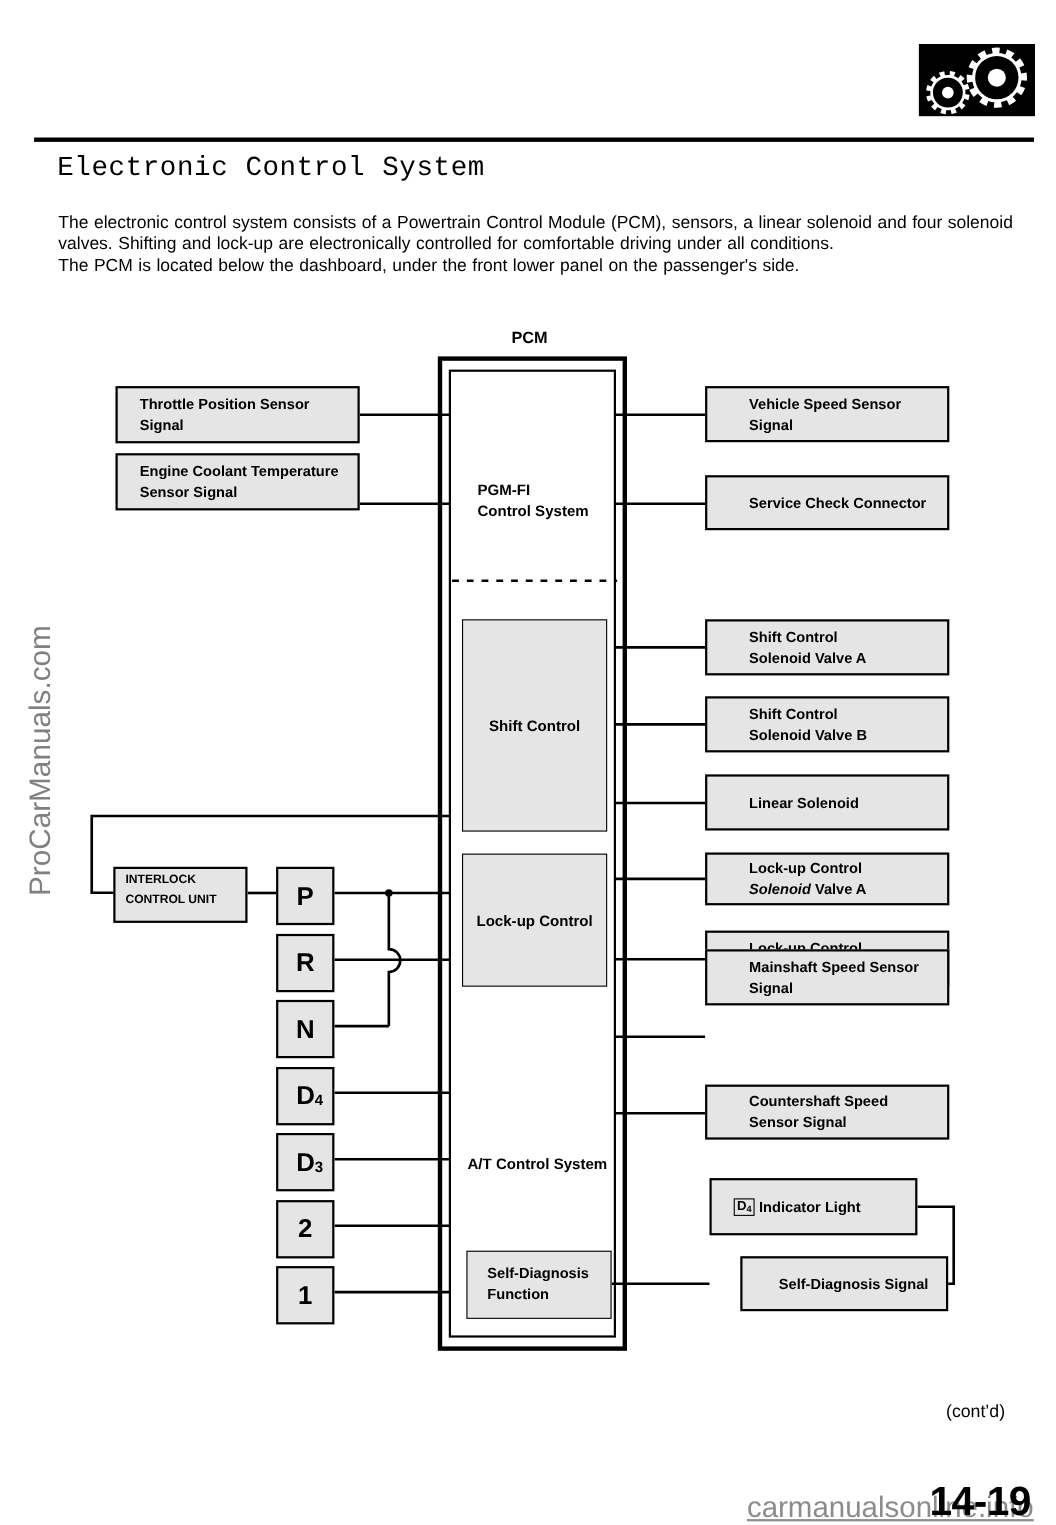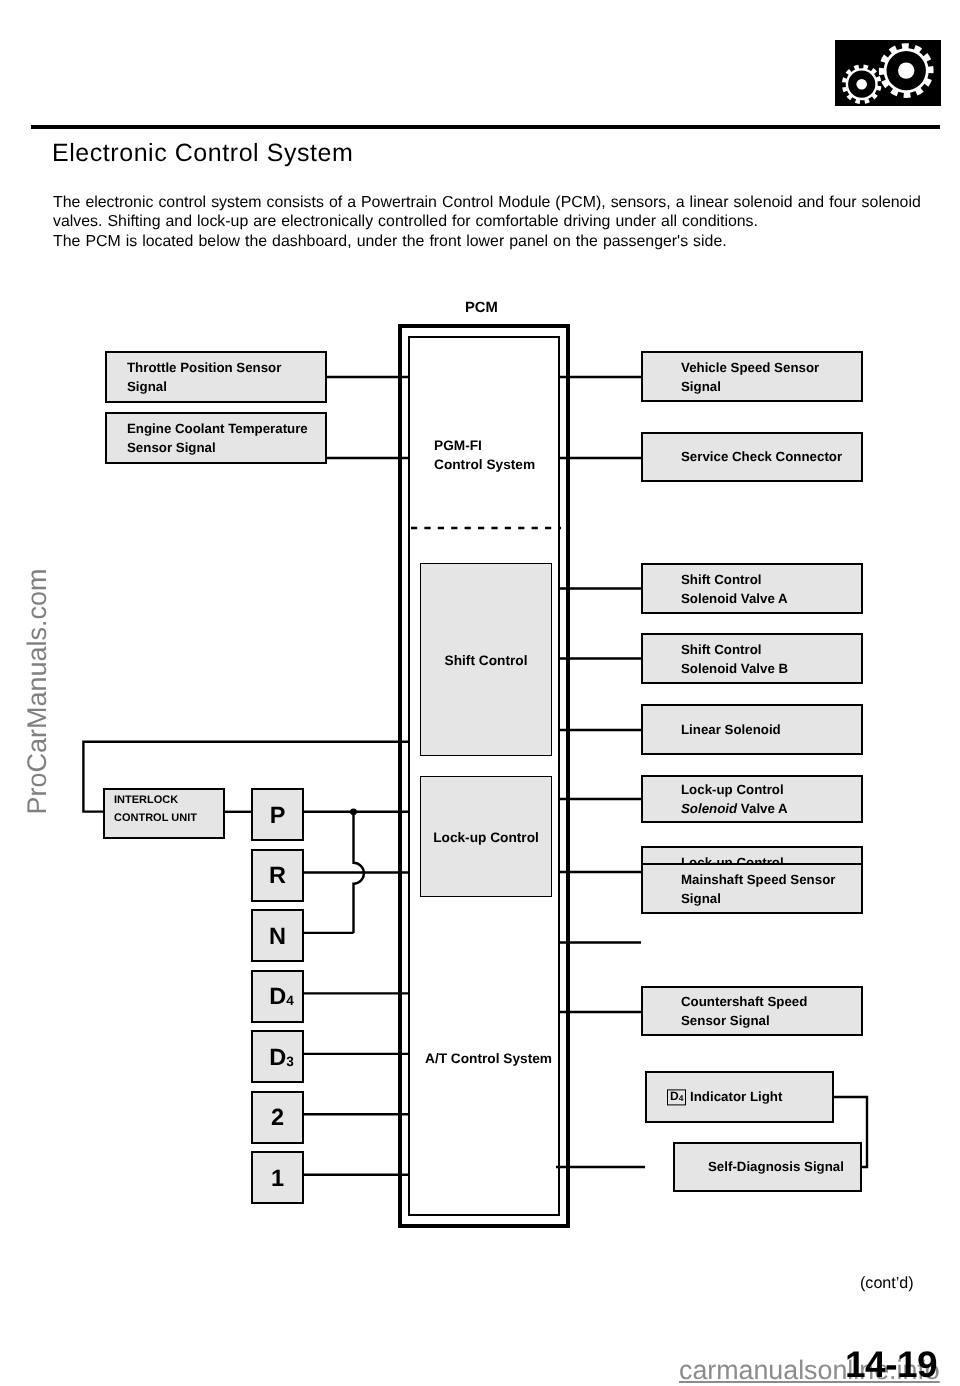--- a/index.html
+++ b/index.html
@@ -5,21 +5,21 @@
   html,body{margin:0;padding:0;background:#fff;}
   body{width:960px;height:1386px;position:relative;overflow:hidden;
        font-family:"Liberation Sans",sans-serif;color:#000;
        -webkit-font-smoothing:antialiased;text-rendering:geometricPrecision;}
   .page{position:absolute;left:0;top:0;width:960px;height:1386px;}
 
   
   #gear-logo{position:absolute;left:835px;top:40px;width:105px;height:67px;}
   #header-rule{position:absolute;left:31px;top:125px;width:909px;height:4px;background:#000;}
   #page-title{position:absolute;left:52px;top:139px;font-size:25px;letter-spacing:0.55px;
-              font-weight:400;line-height:28px;}
+              font-weight:400;line-height:28px;font-family:Liberation Mono, monospace;}
   #intro{position:absolute;left:53px;top:193px;width:900px;font-size:15.9px;line-height:19.4px;word-spacing:0.6px;}
   #intro div{white-space:nowrap;}
 
   
   #wm-side{position:absolute;left:-93px;top:669px;width:260px;text-align:left;
            color:#808080;font-size:27px;transform:rotate(-90deg);transform-origin:50% 50%;
            white-space:nowrap;}
   #wm-bottom{position:absolute;left:679px;top:1355px;color:#8c8c8c;font-size:26.8px;white-space:nowrap;text-decoration:underline;}
 
   
@@ -121,20 +121,26 @@
 
     <div class="bx" style="left:420px;top:563px;width:132px;height:193px;border-width:1.6px">
       <div class="ctr">Shift Control</div>
     </div>
     <div class="bx" style="left:420px;top:776px;width:132px;height:121px;border-width:1.6px">
       <div class="ctr">Lock-up Control</div>
     </div>
     <div class="pcmtxt" style="left:425px;top:1011px">
       <div>A/T Control System</div>
     </div>
+    <div class="bx" style="left:424px;top:1137px;width:132px;height:62px;border-width:1.6px">
+      <div class="tl" style="left:18px;top:10px">
+        <div>Self-Diagnosis</div>
+        <div>Function</div>
+      </div>
+    </div>
 
     <div class="bx" style="left:105px;top:351px;width:222px;height:52px">
       <div class="tl" style="left:20px;top:5px">
         <div>Throttle Position Sensor</div>
         <div>Signal</div>
       </div>
     </div>
     <div class="bx" style="left:105px;top:412px;width:222px;height:52px">
       <div class="tl" style="left:20px;top:5px">
         <div>Engine Coolant Temperature</div>

